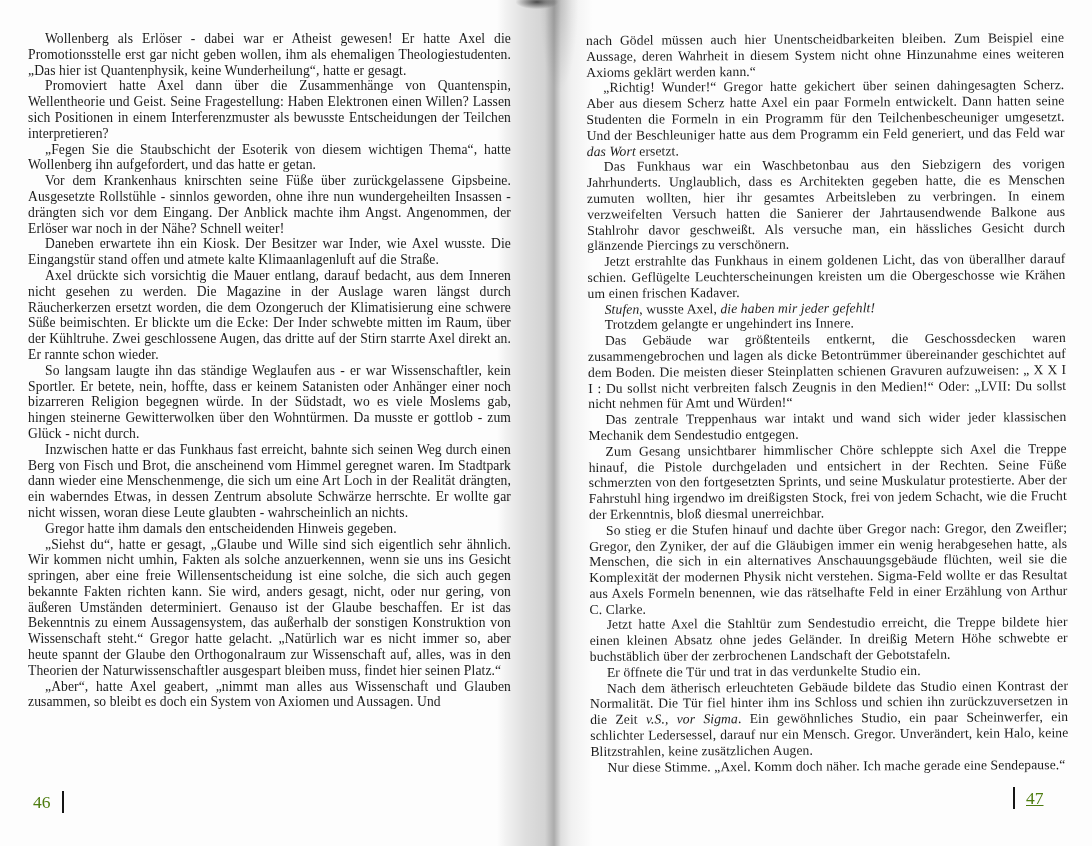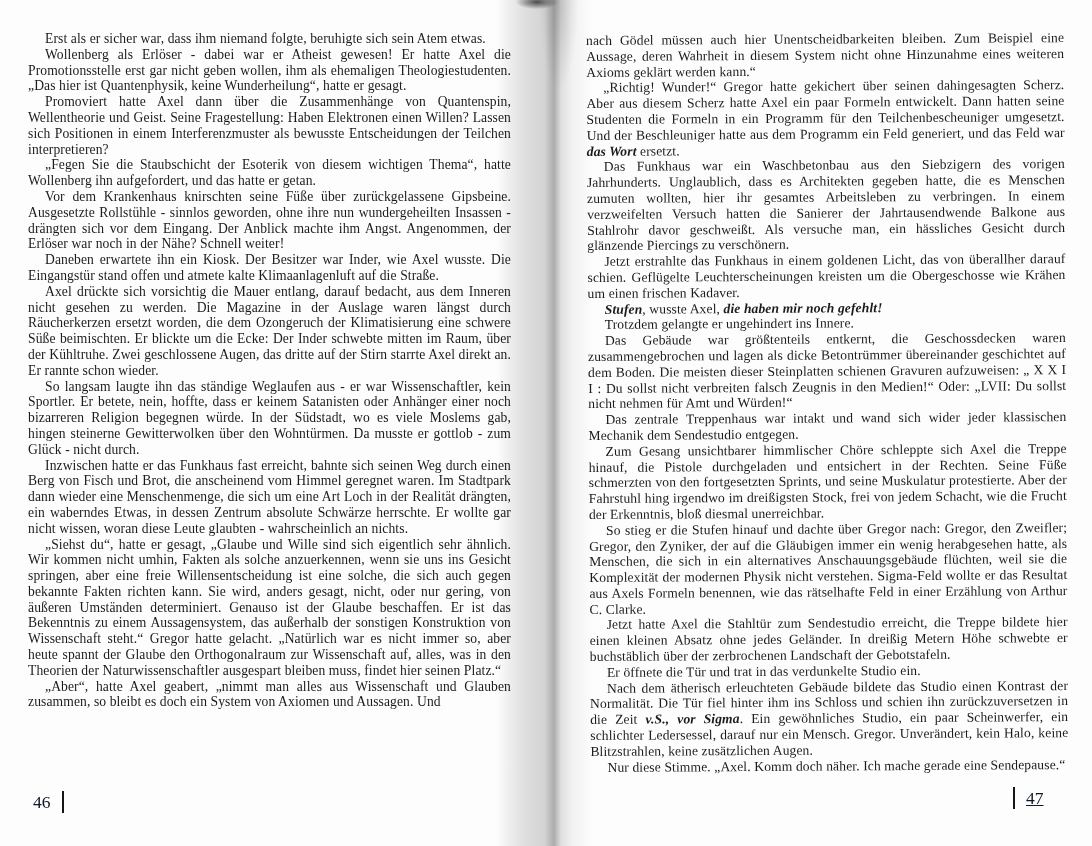--- a/index.html
+++ b/index.html
@@ -8,68 +8,68 @@
     background:#fdfdfd;color:#1b1b1b;
     font-family:"Liberation Serif","DejaVu Serif",serif;
   }
   .page-text{position:absolute;}
   .page-text p{
     margin:0;text-align:justify;text-align-last:left;
     text-indent:17px;font-size:13.6px;line-height:15.8px;
     letter-spacing:0.1px;
   }
   .page-text p.noindent{text-indent:0;}
-  .page-text em{font-style:italic;font-weight:bold;}
+  .page-text em{font-style:italic;}
   #left-text{left:28px;top:31px;width:483px;}
   #right-text{left:586px;top:33px;width:478px;transform:rotate(-0.35deg);transform-origin:top left;}
   .gutter{
     position:absolute;left:497px;top:0;width:96px;height:846px;pointer-events:none;
     background:
       radial-gradient(ellipse 30px 10px at 40px 2px, rgba(40,40,40,0.80), rgba(40,40,40,0) 72%),
       radial-gradient(ellipse 26px 120px at 62px 0px, rgba(0,0,0,0.14), rgba(0,0,0,0) 75%),
       linear-gradient(to right,
         rgba(0,0,0,0) 0px, rgba(0,0,0,0.05) 10px, rgba(0,0,0,0.12) 28px,
         rgba(0,0,0,0.17) 48px, rgba(0,0,0,0.32) 57px, rgba(0,0,0,0.12) 64px,
         rgba(0,0,0,0.05) 74px, rgba(0,0,0,0) 96px);
   }
   .pageno{
-    position:absolute;font-size:17.5px;color:#0f172a;
+    position:absolute;font-size:17.5px;color:#4d7c0f;
     display:flex;align-items:center;gap:11px;
   }
   .pageno .bar{display:inline-block;width:2px;height:22px;background:#151515;}
   #pageno-left{left:33px;top:791px;}
   #pageno-right{left:1013px;top:787px;text-decoration:underline;}
 </style>
 </head>
 <body>
 
 <div>
 
   <div id="left-text" class="page-text">
-      <p><span>Erst als er sicher war, dass ihm niemand folgte, beruhigte sich sein Atem etwas.</span></p>
       <p><span>Wollenberg als Erlöser - dabei war er Atheist gewesen! Er hatte Axel die Promotionsstelle erst gar nicht geben wollen, ihm als ehemaligen Theologiestudenten. „Das hier ist Quantenphysik, keine Wunderheilung“, hatte er gesagt.</span></p>
       <p><span>Promoviert hatte Axel dann über die Zusammenhänge von Quantenspin, Wellentheorie und Geist. Seine Fragestellung: Haben Elektronen einen Willen? Lassen sich Positionen in einem Interferenzmuster als bewusste Entscheidungen der Teilchen interpretieren?</span></p>
       <p><span>„Fegen Sie die Staubschicht der Esoterik von diesem wichtigen Thema“, hatte Wollenberg ihn aufgefordert, und das hatte er getan.</span></p>
       <p><span>Vor dem Krankenhaus knirschten seine Füße über zurückgelassene Gipsbeine. Ausgesetzte Rollstühle - sinnlos geworden, ohne ihre nun wundergeheilten Insassen - drängten sich vor dem Eingang. Der Anblick machte ihm Angst. Angenommen, der Erlöser war noch in der Nähe? Schnell weiter!</span></p>
       <p><span>Daneben erwartete ihn ein Kiosk. Der Besitzer war Inder, wie Axel wusste. Die Eingangstür stand offen und atmete kalte Klimaanlagenluft auf die Straße.</span></p>
       <p><span>Axel drückte sich vorsichtig die Mauer entlang, darauf bedacht, aus dem Inneren nicht gesehen zu werden. Die Magazine in der Auslage waren längst durch Räucherkerzen ersetzt worden, die dem Ozongeruch der Klimatisierung eine schwere Süße beimischten. Er blickte um die Ecke: Der Inder schwebte mitten im Raum, über der Kühltruhe. Zwei geschlossene Augen, das dritte auf der Stirn starrte Axel direkt an. Er rannte schon wieder.</span></p>
       <p><span>So langsam laugte ihn das ständige Weglaufen aus - er war Wissenschaftler, kein Sportler. Er betete, nein, hoffte, dass er keinem Satanisten oder Anhänger einer noch bizarreren Religion begegnen würde. In der Südstadt, wo es viele Moslems gab, hingen steinerne Gewitterwolken über den Wohntürmen. Da musste er gottlob - zum Glück - nicht durch.</span></p>
       <p><span>Inzwischen hatte er das Funkhaus fast erreicht, bahnte sich seinen Weg durch einen Berg von Fisch und Brot, die anscheinend vom Himmel geregnet waren. Im Stadtpark dann wieder eine Menschenmenge, die sich um eine Art Loch in der Realität drängten, ein waberndes Etwas, in dessen Zentrum absolute Schwärze herrschte. Er wollte gar nicht wissen, woran diese Leute glaubten - wahrscheinlich an nichts.</span></p>
+      <p><span>Gregor hatte ihm damals den entscheidenden Hinweis gegeben.</span></p>
       <p><span>„Siehst du“, hatte er gesagt, „Glaube und Wille sind sich eigentlich sehr ähnlich. Wir kommen nicht umhin, Fakten als solche anzuerkennen, wenn sie uns ins Gesicht springen, aber eine freie Willensentscheidung ist eine solche, die sich auch gegen bekannte Fakten richten kann. Sie wird, anders gesagt, nicht, oder nur gering, von äußeren Umständen determiniert. Genauso ist der Glaube beschaffen. Er ist das Bekenntnis zu einem Aussagensystem, das außerhalb der sonstigen Konstruktion von Wissenschaft steht.“ Gregor hatte gelacht. „Natürlich war es nicht immer so, aber heute spannt der Glaube den Orthogonalraum zur Wissenschaft auf, alles, was in den Theorien der Naturwissenschaftler ausgespart bleiben muss, findet hier seinen Platz.“</span></p>
       <p><span>„Aber“, hatte Axel geabert, „nimmt man alles aus Wissenschaft und Glauben zusammen, so bleibt es doch ein System von Axiomen und Aussagen. Und</span></p>
     </div>
 
   <div class="gutter"></div>
 
   <div id="right-text" class="page-text">
       <p class="noindent"><span>nach Gödel müssen auch hier Unentscheidbarkeiten bleiben. Zum Beispiel eine Aussage, deren Wahrheit in diesem System nicht ohne Hinzunahme eines weiteren Axioms geklärt werden kann.“</span></p>
       <p><span>„Richtig! Wunder!“ Gregor hatte gekichert über seinen dahingesagten Scherz. Aber aus diesem Scherz hatte Axel ein paar Formeln entwickelt. Dann hatten seine Studenten die Formeln in ein Programm für den Teilchenbescheuniger umgesetzt. Und der Beschleuniger hatte aus dem Programm ein Feld generiert, und das Feld war </span><em>das Wort</em><span> ersetzt.</span></p>
       <p><span>Das Funkhaus war ein Waschbetonbau aus den Siebzigern des vorigen Jahrhunderts. Unglaublich, dass es Architekten gegeben hatte, die es Menschen zumuten wollten, hier ihr gesamtes Arbeitsleben zu verbringen. In einem verzweifelten Versuch hatten die Sanierer der Jahrtausendwende Balkone aus Stahlrohr davor geschweißt. Als versuche man, ein hässliches Gesicht durch glänzende Piercings zu verschönern.</span></p>
       <p><span>Jetzt erstrahlte das Funkhaus in einem goldenen Licht, das von überallher darauf schien. Geflügelte Leuchterscheinungen kreisten um die Obergeschosse wie Krähen um einen frischen Kadaver.</span></p>
-      <p><em>Stufen</em><span>, wusste Axel, </span><em>die haben mir noch gefehlt!</em></p>
+      <p><em>Stufen</em><span>, wusste Axel, </span><em>die haben mir jeder gefehlt!</em></p>
       <p><span>Trotzdem gelangte er ungehindert ins Innere.</span></p>
       <p><span>Das Gebäude war größtenteils entkernt, die Geschossdecken waren zusammengebrochen und lagen als dicke Betontrümmer übereinander geschichtet auf dem Boden. Die meisten dieser Steinplatten schienen Gravuren aufzuweisen: „ X X I I : Du sollst nicht verbreiten falsch Zeugnis in den Medien!“ Oder: „LVII: Du sollst nicht nehmen für Amt und Würden!“</span></p>
       <p><span>Das zentrale Treppenhaus war intakt und wand sich wider jeder klassischen Mechanik dem Sendestudio entgegen.</span></p>
       <p><span>Zum Gesang unsichtbarer himmlischer Chöre schleppte sich Axel die Treppe hinauf, die Pistole durchgeladen und entsichert in der Rechten. Seine Füße schmerzten von den fortgesetzten Sprints, und seine Muskulatur protestierte. Aber der Fahrstuhl hing irgendwo im dreißigsten Stock, frei von jedem Schacht, wie die Frucht der Erkenntnis, bloß diesmal unerreichbar.</span></p>
       <p><span>So stieg er die Stufen hinauf und dachte über Gregor nach: Gregor, den Zweifler; Gregor, den Zyniker, der auf die Gläubigen immer ein wenig herabgesehen hatte, als Menschen, die sich in ein alternatives Anschauungsgebäude flüchten, weil sie die Komplexität der modernen Physik nicht verstehen. Sigma-Feld wollte er das Resultat aus Axels Formeln benennen, wie das rätselhafte Feld in einer Erzählung von Arthur C. Clarke.</span></p>
       <p><span>Jetzt hatte Axel die Stahltür zum Sendestudio erreicht, die Treppe bildete hier einen kleinen Absatz ohne jedes Geländer. In dreißig Metern Höhe schwebte er buchstäblich über der zerbrochenen Landschaft der Gebotstafeln.</span></p>
       <p><span>Er öffnete die Tür und trat in das verdunkelte Studio ein.</span></p>
       <p><span>Nach dem ätherisch erleuchteten Gebäude bildete das Studio einen Kontrast der Normalität. Die Tür fiel hinter ihm ins Schloss und schien ihn zurückzuversetzen in die Zeit </span><em>v.S., vor Sigma</em><span>. Ein gewöhnliches Studio, ein paar Scheinwerfer, ein schlichter Ledersessel, darauf nur ein Mensch. Gregor. Unverändert, kein Halo, keine Blitzstrahlen, keine zusätzlichen Augen.</span></p>
       <p><span>Nur diese Stimme. „Axel. Komm doch näher. Ich mache gerade eine Sendepause.“</span></p>
     </div>

